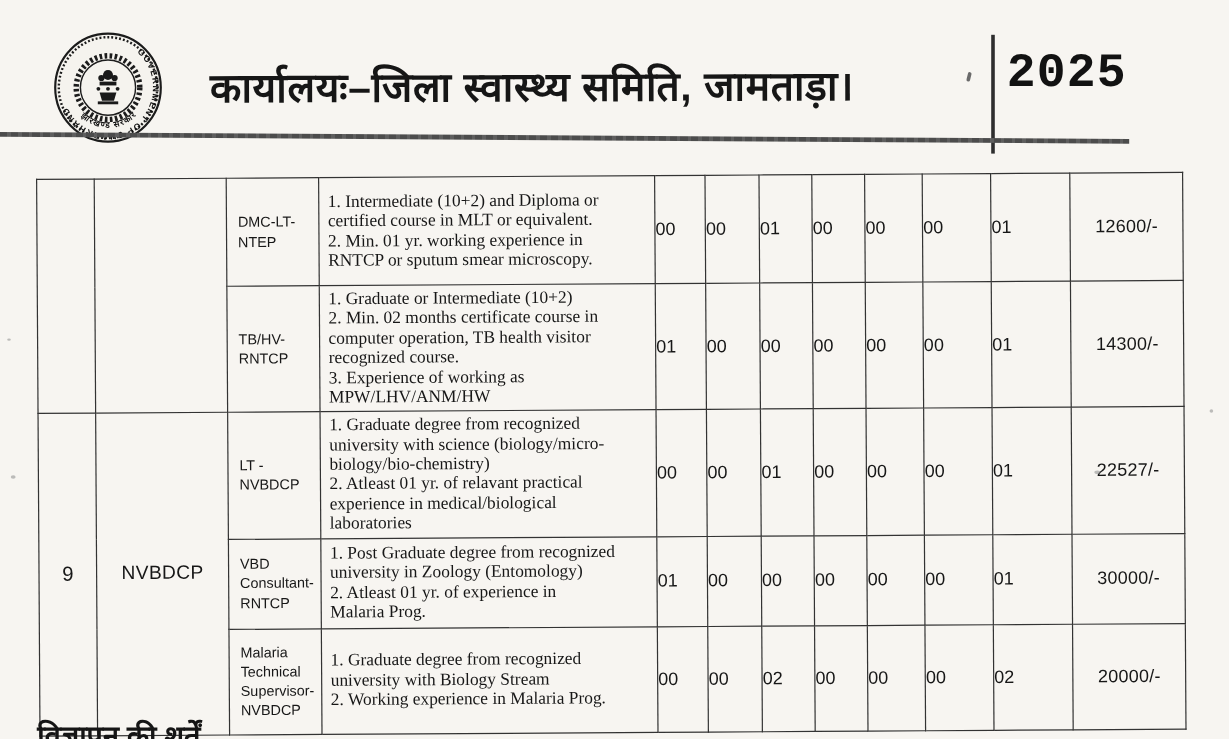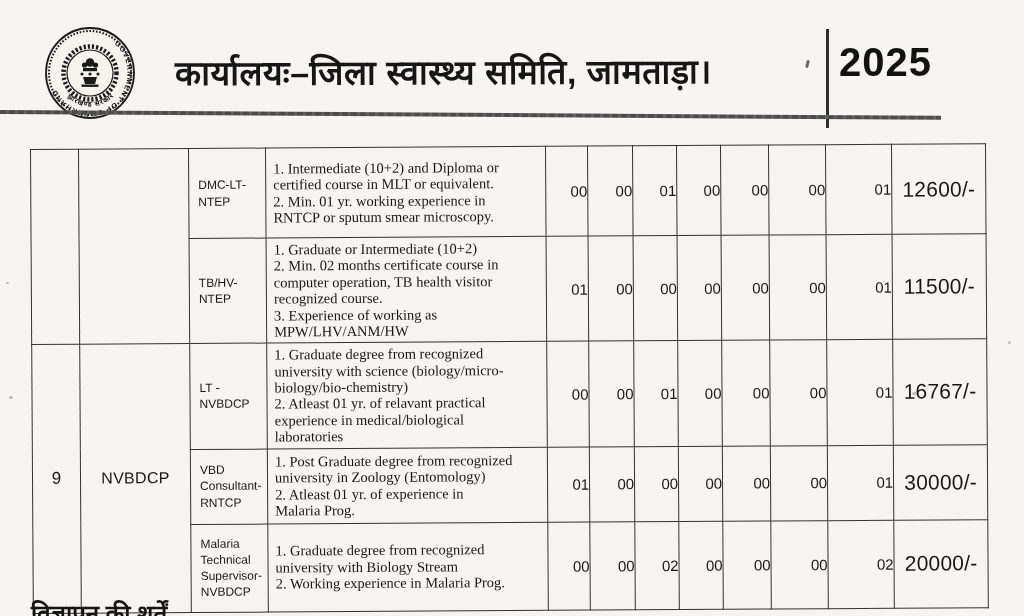--- a/index.html
+++ b/index.html
@@ -19,21 +19,21 @@
     font-size: 34px; font-weight: 700; letter-spacing: 0.5px; color: #161616;
     transform: rotate(-0.2deg);
     white-space: nowrap;
   }
   .year-divider {
     position: absolute; left: 826px; top: 29px; width: 3px; height: 99px;
     background: #2e2e2e;
   }
   .year {
     position: absolute; left: 839px; top: 40px;
-    font-family: Liberation Sans, sans-serif;
+    font-family: Liberation Mono, monospace;
     font-size: 40px; font-weight: 700; color: #121212; letter-spacing: 1px;
   }
   .header-rule {
     position: absolute; left: 0; top: 110px; width: 941px; height: 4px;
     background: repeating-linear-gradient(90deg, #4c4c4c 0 6px, #5e5e5e 6px 9px);
     transform: rotate(0.35deg); transform-origin: left center;
   }
   .tick-mark { position: absolute; left: 806px; top: 60px; width: 3px; height: 8px;
     background: #6a6a6a; transform: rotate(14deg); border-radius: 2px; }
 
@@ -53,22 +53,22 @@
   }
   td.sr    { text-align: center; font-size: 17px; }
   td.prog  { text-align: center; font-size: 16px; letter-spacing: 0.3px; }
   td.post  { font-size: 12px; padding-left: 9px; white-space: pre-line; line-height: 1.35; }
   td.qual  {
     font-family: "Liberation Serif", serif;
     font-size: 14.5px; line-height: 1.13;
     padding: 3px 2px 3px 7px;
     white-space: pre-line;
   }
-  td.num   { text-align: right; font-size: 15px; }
-  td.sal   { text-align: center; font-size: 21px; letter-spacing: 0.2px; border-radius: 14px; }
+  td.num   { text-align: left; font-size: 15px; }
+  td.sal   { text-align: center; font-size: 15px; letter-spacing: 0.2px; border-radius: 14px; }
 
   tr.r1 { height: 90px; }
   tr.r2 { height: 102px; }
   tr.r3 { height: 96px; }
   tr.r4 { height: 75px; }
   tr.r5 { height: 88px; }
 
   
   .footer-note {
     position: absolute; left: 31px; top: 596px;
@@ -157,55 +157,55 @@
           <td class="num">00</td>
           <td class="num">01</td>
           <td class="num">00</td>
           <td class="num">00</td>
           <td class="num">00</td>
           <td class="num">01</td>
           <td class="sal">12600/-</td>
         </tr>
         <tr class="r2">
           <td class="post">TB/HV-
-NTEP</td>
+RNTCP</td>
           <td class="qual">1. Graduate or Intermediate (10+2)
 2. Min. 02 months certificate course in
 computer operation, TB health visitor
 recognized course.
 3. Experience of working as
 MPW/LHV/ANM/HW</td>
           <td class="num">01</td>
           <td class="num">00</td>
           <td class="num">00</td>
           <td class="num">00</td>
           <td class="num">00</td>
           <td class="num">00</td>
           <td class="num">01</td>
-          <td class="sal">11500/-</td>
+          <td class="sal">14300/-</td>
         </tr>
         <tr class="r3">
           <td class="sr" rowspan="3">9</td>
           <td class="prog" rowspan="3">NVBDCP</td>
           <td class="post">LT -
 NVBDCP</td>
           <td class="qual">1. Graduate degree from recognized
 university with science (biology/micro-
 biology/bio-chemistry)
 2. Atleast 01 yr. of relavant practical
 experience in medical/biological
 laboratories</td>
           <td class="num">00</td>
           <td class="num">00</td>
           <td class="num">01</td>
           <td class="num">00</td>
           <td class="num">00</td>
           <td class="num">00</td>
           <td class="num">01</td>
-          <td class="sal">16767/-</td>
+          <td class="sal">22527/-</td>
         </tr>
         <tr class="r4">
           <td class="post">VBD
 Consultant-
 RNTCP</td>
           <td class="qual">1. Post Graduate degree from recognized
 university in Zoology (Entomology)
 2. Atleast 01 yr. of  experience in
 Malaria Prog.</td>
           <td class="num">01</td>

